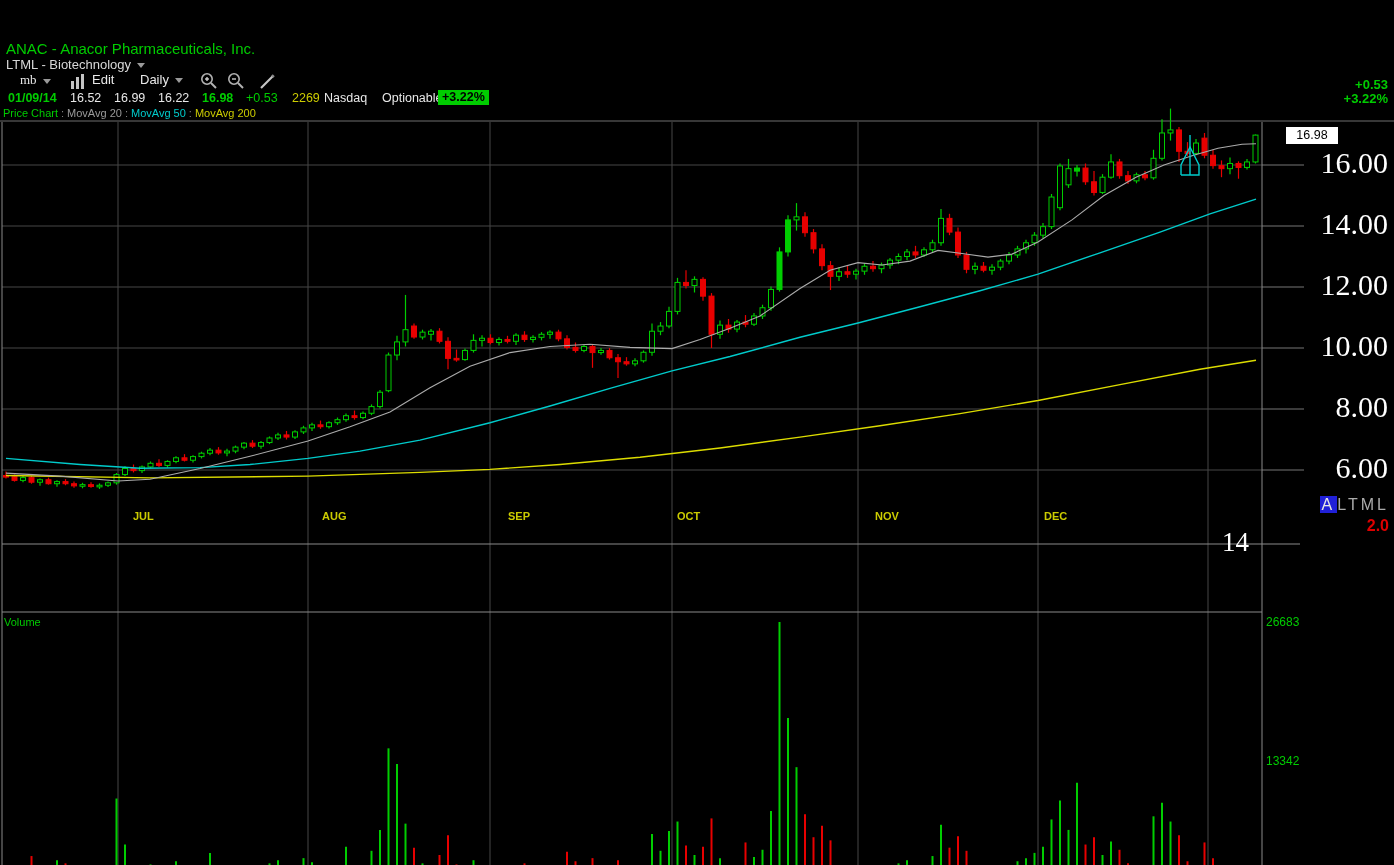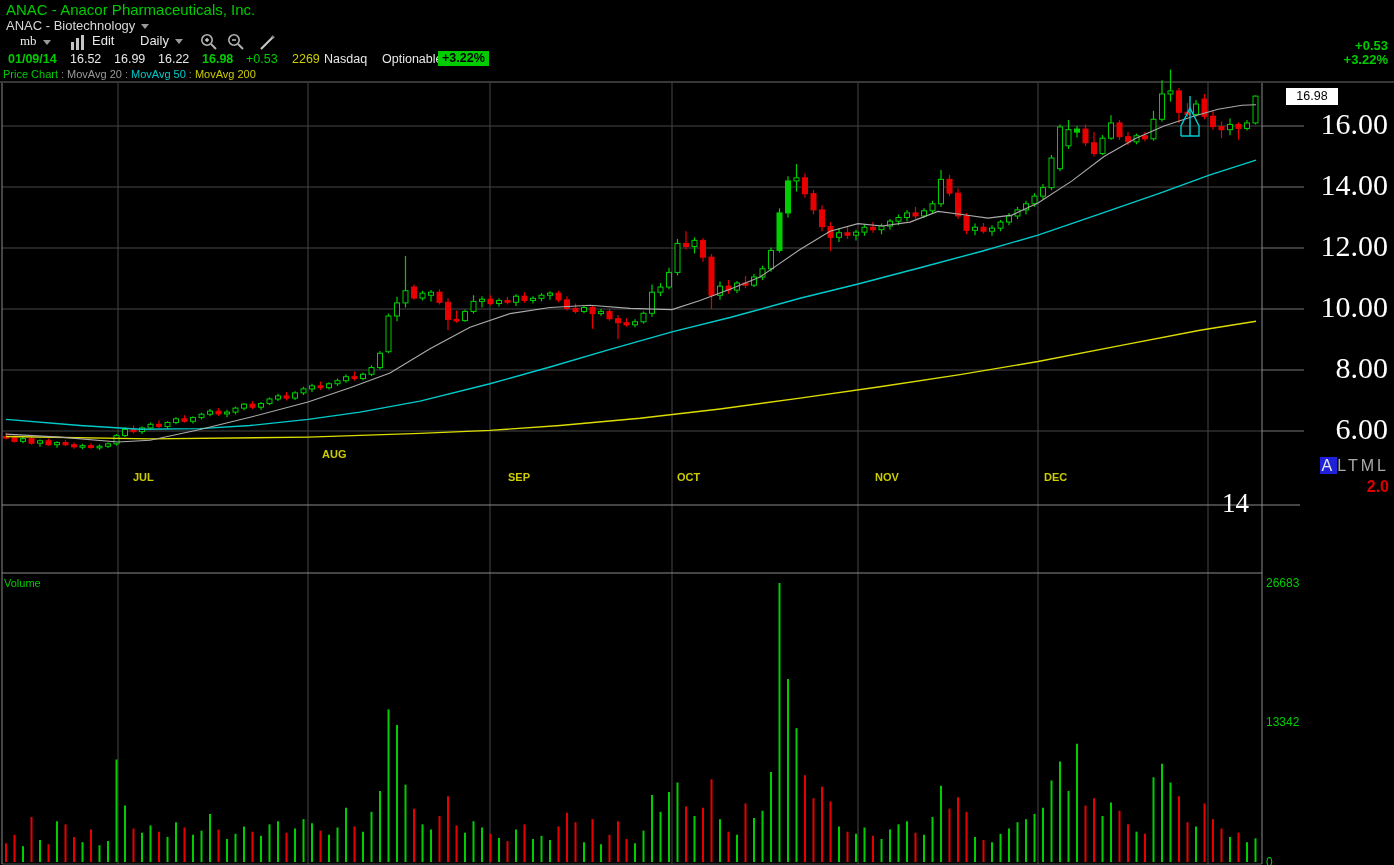--- a/index.html
+++ b/index.html
@@ -1,17 +1,17 @@
 <!DOCTYPE html>
 <html><head>
 <meta charset="utf-8">
 <style>
   html,body{margin:0;padding:0;background:#000;width:1394px;height:865px;overflow:hidden;
     font-family:"Liberation Sans",sans-serif;-webkit-font-smoothing:antialiased;}
-  #app{position:relative;width:1394px;height:643px;background:#000;}
+  #app{position:relative;width:1394px;height:643px;background:#000;margin-top:39px;}
   .abs{position:absolute;}
   .title-row{left:6px;top:1px;color:#00CC00;font-size:15px;white-space:nowrap;}
   .sector-row{left:6px;top:18px;color:#D8D8D8;font-size:13px;white-space:nowrap;cursor:default;}
   .dd-arrow{display:inline-block;width:0;height:0;border-left:4px solid transparent;
     border-right:4px solid transparent;border-top:5px solid #9a9a9a;margin-left:6px;vertical-align:middle;}
   .toolbar{left:0;top:33px;height:20px;width:700px;color:#E8E8E8;font-size:13px;}
   .tb{position:absolute;top:0;cursor:default;white-space:nowrap;}
   .icon-svg{position:absolute;top:0;}
   .quote-row{left:0;top:52px;height:16px;width:900px;color:#E8E8E8;font-size:12.5px;white-space:nowrap;}
   .q{position:absolute;top:0;}
@@ -531,21 +531,21 @@
       <path d="M6,434.1 L60,437.1 L118,442.0 L150,440.2 L200,429.5 L250,417.3 L308,402.0 L350,387.7 L390,373.0 L430,348.7 L470,327.3 L510,313.6 L550,307.5 L590,305.3 L630,308.4 L672,309.6 L700,300.5 L730,289.2 L760,277.0 L800,249.5 L830,231.2 L858,223.6 L882,226.0 L910,222.1 L938,211.4 L962,214.5 L988,218.1 L1012,215.1 L1038,202.9 L1072,180.9 L1104,156.5 L1136,138.2 L1164,126.0 L1192,116.8 L1218,109.2 L1242,105.3 L1256,104.7" fill="none" stroke="#ABABAB" stroke-width="1.1"></path>
       <g>
         <line x1="1190" y1="96" x2="1190" y2="136" stroke="#00CCCC" stroke-width="1.4"></line>
         <polyline points="1181,136 1181,126 1190,108 1199,126 1199,136 1181,136" fill="none" stroke="#00CCCC" stroke-width="1.4"></polyline>
       </g>
     </svg>
 
   <div class="abs title-row hdr">ANAC - Anacor Pharmaceuticals, Inc.</div>
 
   <div class="abs sector-row hdr">
-    <span>ANAC - Biotechnology</span><span class="dd-arrow"></span>
+    <span>LTML - Biotechnology</span><span class="dd-arrow"></span>
   </div>
 
   <div class="abs toolbar hdr">
     <div class="tb" style="left:20px;font-family:Liberation Serif, serif;">
       <span>mb</span><span class="dd-arrow"></span>
     </div>
     <svg class="icon-svg" style="left:70px;top:2px;" width="16" height="15">
       <rect x="1" y="7" width="3" height="8" fill="#C4C4C4"></rect>
         <rect x="6" y="3" width="3" height="12" fill="#C4C4C4"></rect>
         <rect x="11" y="0" width="3" height="15" fill="#C4C4C4"></rect>
@@ -601,21 +601,21 @@
   <div class="layer" id="price-axis-layer">
       <div class="price-tick" style="top: 109px;">16.00</div>
       <div class="price-tick" style="top: 170px;">14.00</div>
       <div class="price-tick" style="top: 231px;">12.00</div>
       <div class="price-tick" style="top: 292px;">10.00</div>
       <div class="price-tick" style="top: 353px;">8.00</div>
       <div class="price-tick" style="top: 414px;">6.00</div>
     </div>
   <div class="layer" id="month-layer">
       <div class="month-lab" style="left: 133px; top: 471px;">JUL</div>
-      <div class="month-lab" style="left: 322px; top: 448px; text-align: right;">AUG</div>
+      <div class="month-lab" style="left: 322px; top: 471px; text-align: right;">AUG</div>
       <div class="month-lab" style="left: 508px; top: 471px;">SEP</div>
       <div class="month-lab" style="left: 677px; top: 471px;">OCT</div>
       <div class="month-lab" style="left: 875px; top: 471px;">NOV</div>
       <div class="month-lab" style="left: 1044px; top: 471px;">DEC</div>
     </div>
   <div class="layer" id="vol-axis-layer">
       <div class="vol-tick" style="top: 576px;">26683</div>
       <div class="vol-tick" style="top: 715.495px;">13342</div>
       <div class="vol-tick" style="top: 855px;">0</div>
     </div>

